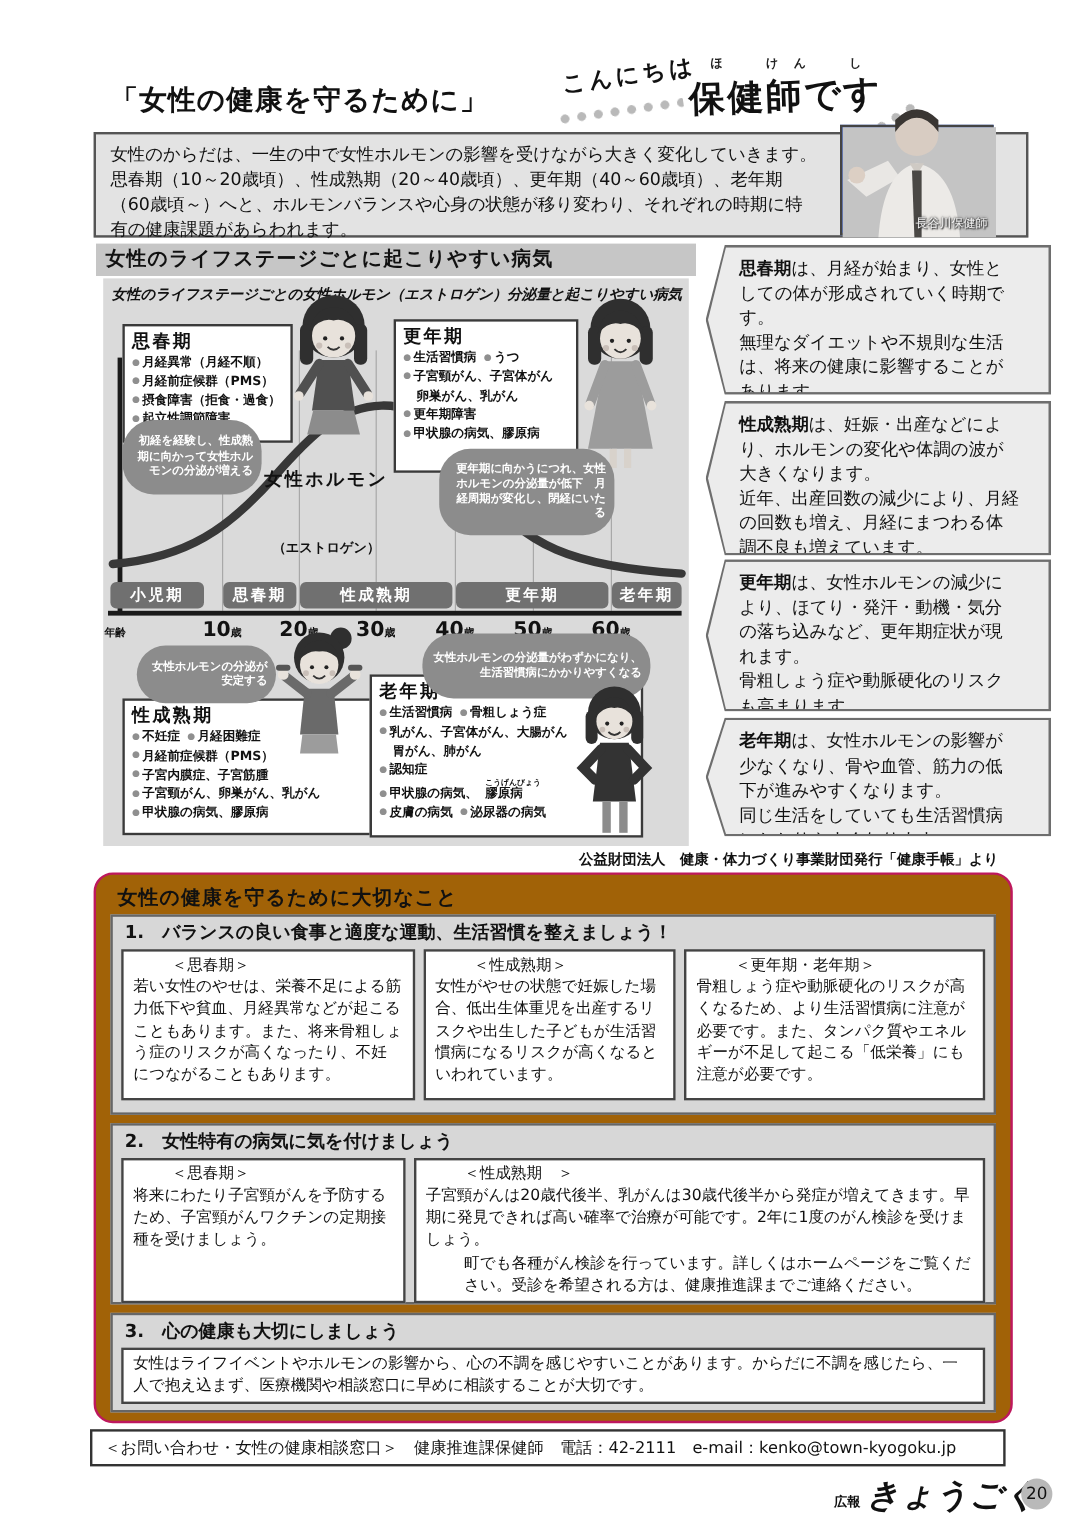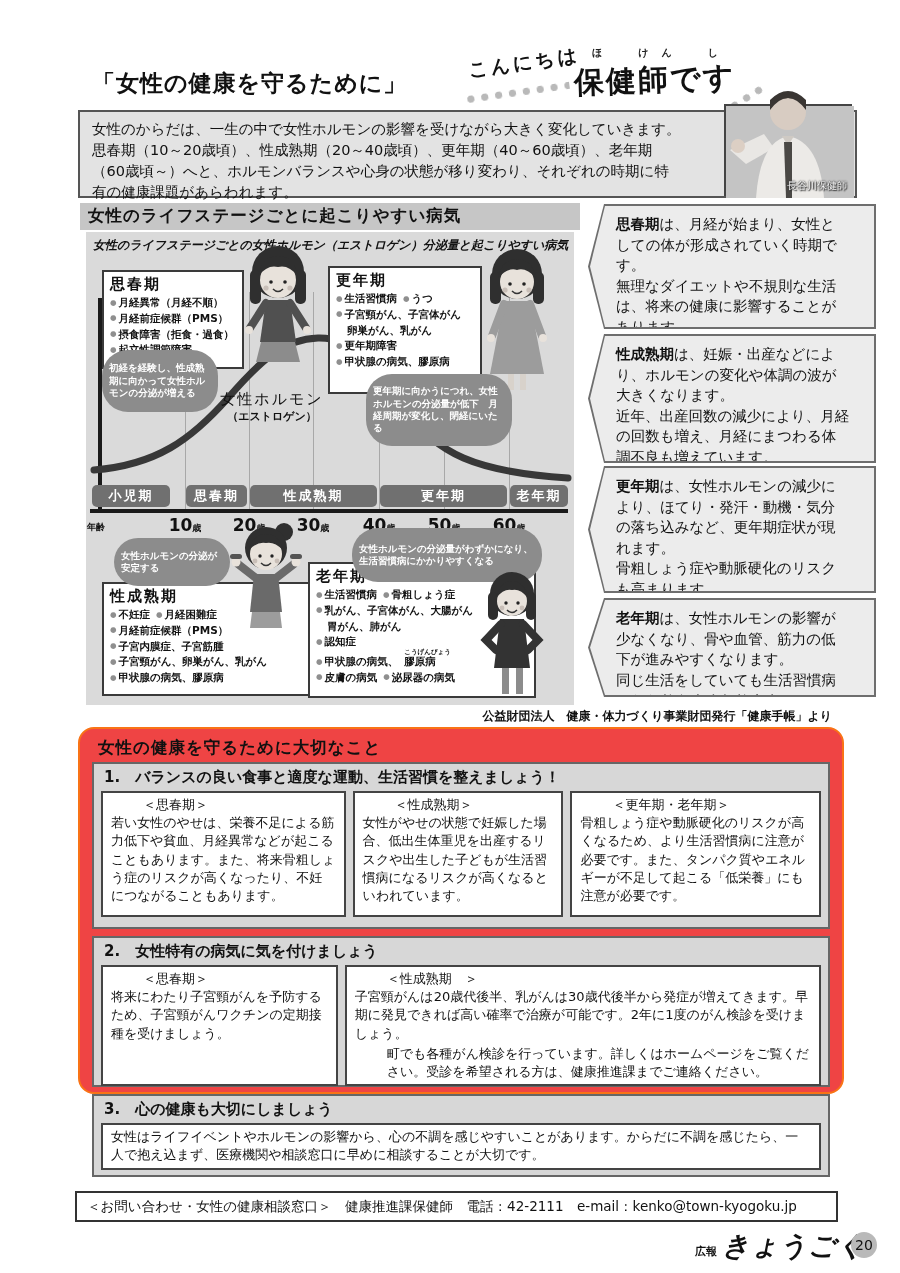--- a/index.html
+++ b/index.html
@@ -16,21 +16,21 @@
         background-size:14px 10px;background-repeat:repeat-x;height:10px;}
   .dots1{left:466px;top:88px;width:104px;transform:rotate(-8deg);}
   .dots2{left:562px;top:120px;width:136px;transform:rotate(4deg);}
   .dots3{left:728px;top:92px;width:42px;transform:rotate(-32deg);}
 
   .page-title{left:92px;top:68px;font-size:23px;font-weight:bold;letter-spacing:1px;}
 
   
   .intro-box{left:78px;top:110px;width:779px;height:88px;background:#e3e3e3;border:2px solid #555;
              padding:7px 172px 7px 12px;font-size:14.5px;line-height:1.45;font-weight:500;}
-  .photo{left:724px;top:104px;width:128px;height:92px;border:2px solid #444;background:#1d4ed8;overflow:visible;z-index:3;}
+  .photo{left:700px;top:104px;width:128px;height:92px;border:2px solid #444;background:#1d4ed8;overflow:visible;z-index:3;}
   .photo svg{position:absolute;left:0;top:-16px;}
   .photo-cap{position:absolute;right:3px;bottom:1px;font-size:10px;color:#f3f3f3;
              text-shadow:0 0 2px #444,0 0 2px #444,1px 1px 1px #333;}
 
   
   .chart-strip{left:80px;top:203px;width:500px;height:27px;background:#c6c6c6;
                font-size:16.5px;font-weight:bold;padding:2px 8px;letter-spacing:1px;}
   .canvas{left:86px;top:232px;width:488px;height:473px;background:#dadada;}
   .c{position:absolute;}
   .chart-title{left:7px;top:5px;font-size:12px;font-weight:bold;white-space:nowrap;letter-spacing:0;font-style:italic;}
@@ -45,38 +45,38 @@
   .age-label{left:1px;top:289px;font-size:9px;font-weight:bold;}
   .wbox{background:#fff;border:2px solid #3a3a3a;padding:3px 6px;z-index:4;}
   .wbox h4{margin:0 0 1px;font-size:15px;letter-spacing:2px;font-weight:bold;}
   .li{font-size:10.5px;font-weight:600;line-height:1.5;white-space:nowrap;}
   .li .b::before{content:"●";color:#8f8f8f;font-size:7.5px;margin-right:2px;vertical-align:1.5px;}
   .li .b{margin-right:6px;}
   .li.cont{padding-left:11px;}
   .rt{display:block;font-size:6.5px;line-height:4px;text-align:center;}
   .rubyw{display:inline-block;vertical-align:bottom;}
   .cloud{background:#8c8c8c;color:#fff;border-radius:26px;display:flex;align-items:center;justify-content:center;
-         text-align:left;font-size:9.5px;line-height:1.3;font-weight:600;padding:16px 7px;z-index:5;}
+         text-align:right;font-size:9.5px;line-height:1.3;font-weight:600;padding:16px 7px;z-index:5;}
   .curve-label{left:124px;top:158px;width:124px;text-align:center;z-index:3;}
-  .curve-label .l1{font-size:15px;font-weight:normal;letter-spacing:2px;}
-  .curve-label .l2{font-size:11px;font-weight:bold;}
+  .curve-label .l1{font-size:15px;font-weight:bold;letter-spacing:2px;}
+  .curve-label .l2{font-size:11px;font-weight:bold;margin-top:40px;}
 
   
   .note{left:588px;width:288px;z-index:1;}
   .note-outer{width:100%;height:100%;background:#6e6e6e;
               clip-path:polygon(16px 0,100% 0,100% 100%,16px 100%,0 50%);}
   .note-inner{position:absolute;left:2px;top:2px;right:2px;bottom:2px;background:#ececec;
               clip-path:polygon(15px 0,100% 0,100% 100%,15px 100%,0 50%);
               padding:8px 24px 6px 26px;font-size:14.5px;line-height:1.42;}
   .note-inner p{margin:0;}
 
   .credit{left:420px;top:708px;width:412px;text-align:right;font-size:12px;font-weight:600;}
 
   
-  .main-box{left:78px;top:727px;width:766px;height:367px;border:2px solid #f97316;border-radius:16px;background:#ef4444;}
+  .main-box{left:78px;top:727px;width:766px;height:459px;border:2px solid #be185d;border-radius:16px;background:#a16207;}
   .main-title{position:absolute;left:18px;top:8px;font-size:16.5px;font-weight:bold;letter-spacing:1px;}
   .panel{position:absolute;left:12px;width:738px;background:#d7d7d7;border:2px solid #666;}
   .panel-h{font-weight:bold;font-size:15px;padding:4px 10px 4px;}
   .panel-cols{display:flex;gap:7px;padding:0 7px 8px;}
   .pcol{background:#fff;border:2px solid #444;padding:3px 8px;font-size:13px;line-height:1.4;}
   .pcol .lbl{display:block;margin-left:32px;}
   .panel1{top:33px;height:167px;}
   .panel1 .pcol{min-height:126px;}
   .panel2{top:207px;height:151px;}
   .panel2 .pcol{min-height:112px;}

